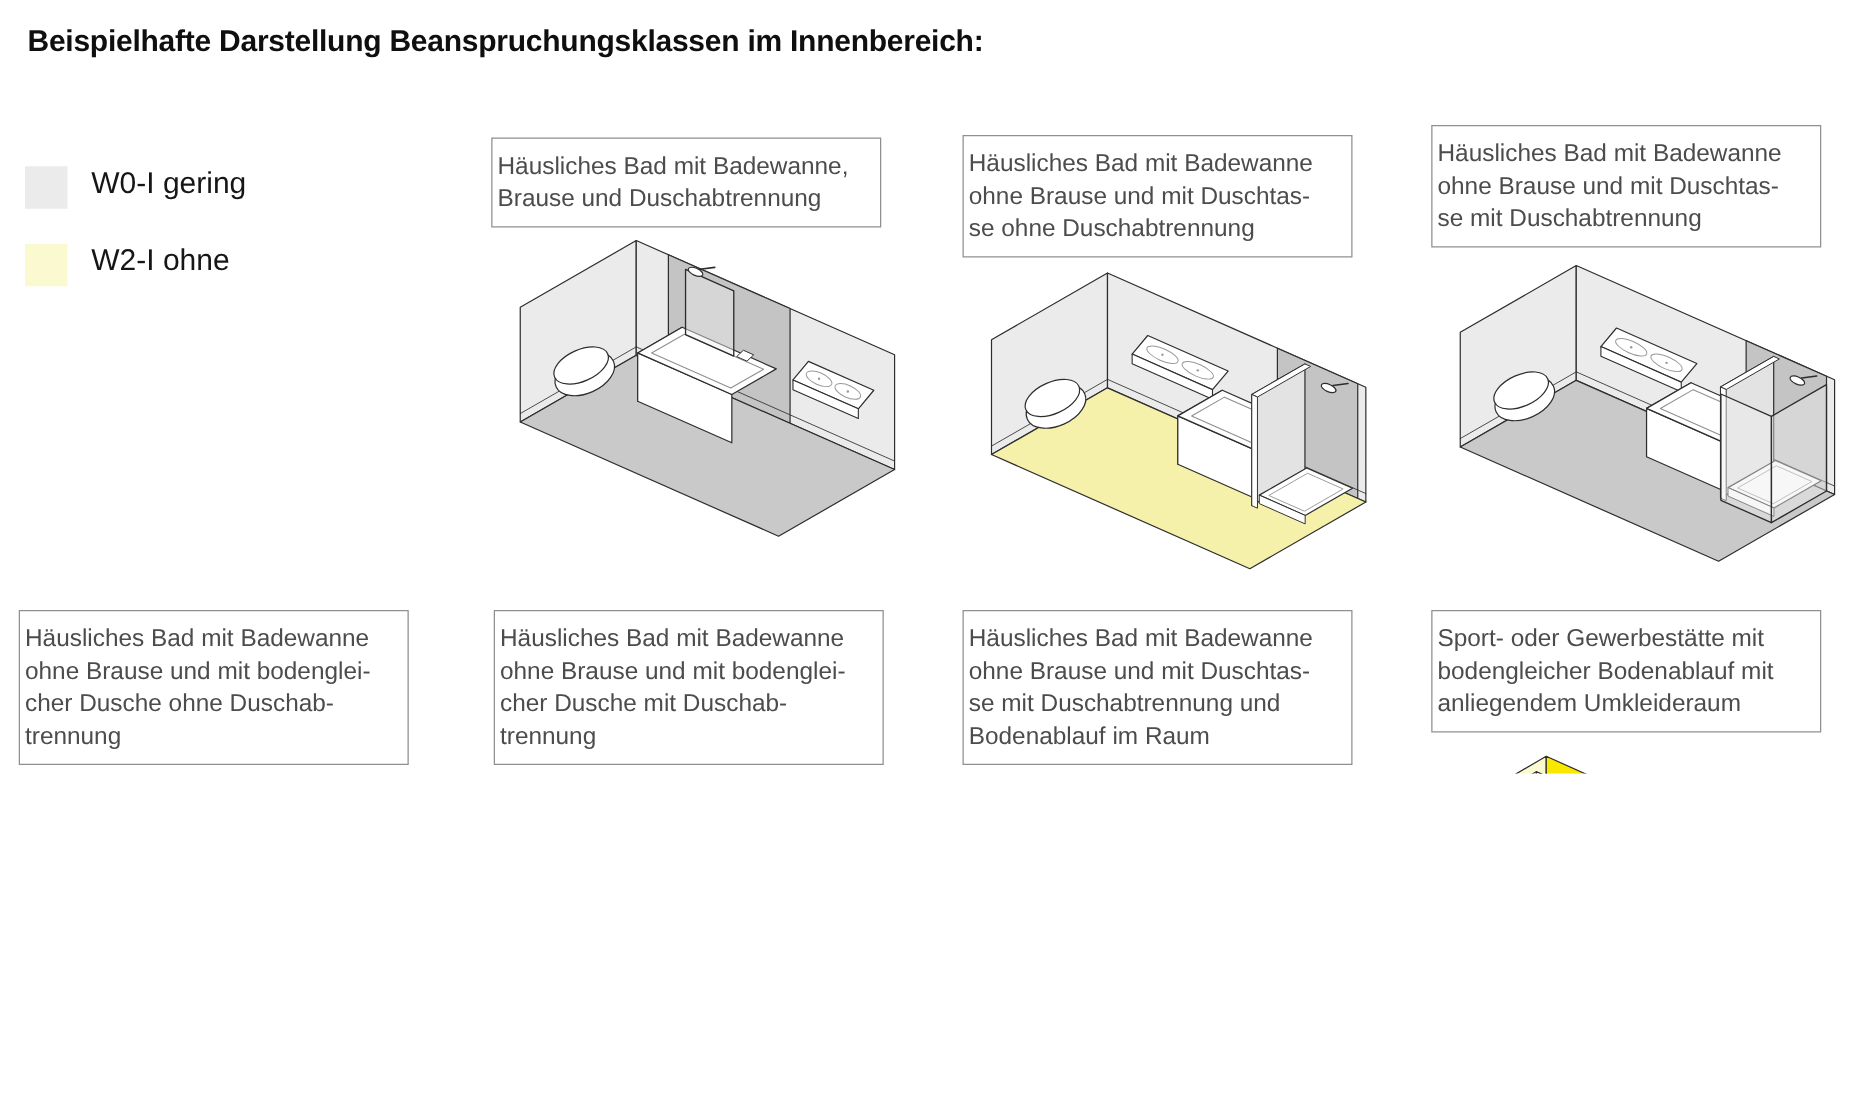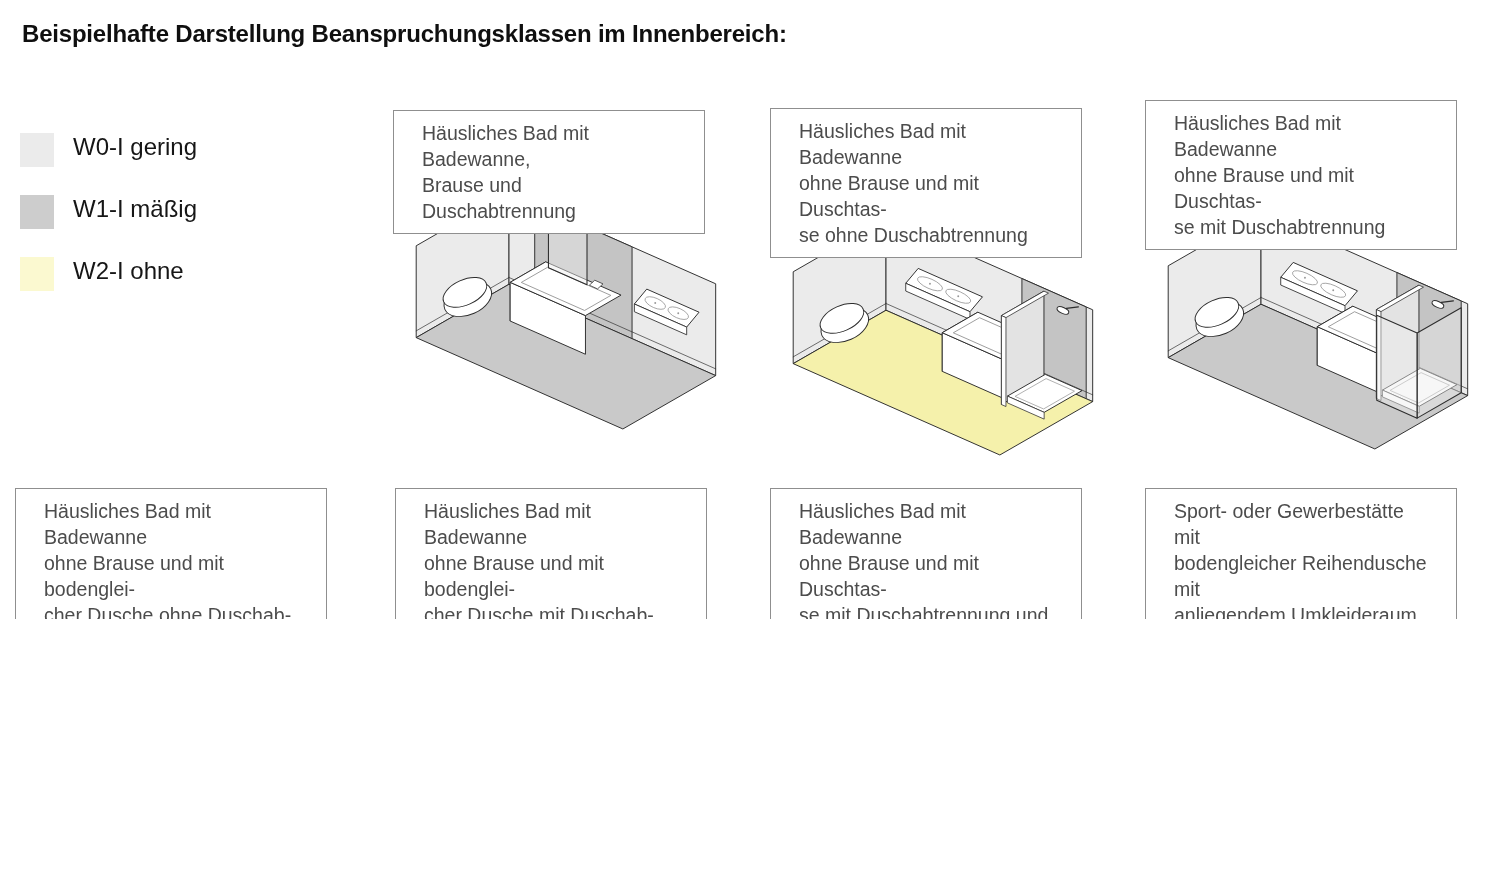--- a/index.html
+++ b/index.html
@@ -6,39 +6,35 @@
   #stage{position:relative;width:1500px;height:619px;background:#ffffff;overflow:hidden;
          font-family:"Liberation Sans",sans-serif;}
   .title{position:absolute;left:22px;top:20px;font-size:24px;font-weight:bold;color:#0f0f0f;
          letter-spacing:-0.2px;}
   .legend{position:absolute;left:20px;top:133px;}
   .legend-item{display:flex;align-items:flex-start;margin-bottom:28px;height:34px;}
   .swatch{width:34px;height:34px;flex:0 0 34px;}
   .legend-label{margin-left:19px;font-size:24px;color:#161616;}
   .cell{position:absolute;width:360px;}
   .cap{position:relative;z-index:2;box-sizing:border-box;width:312px;background:#fff;
-       border:1.5px solid #8f8f8f;padding:9px 28px;font-size:19.5px;line-height:26px;
+       border:1.5px solid #8f8f8f;padding:9px 4px;font-size:19.5px;line-height:26px;
        color:#4c4c4c;white-space:pre-line;}
   .room{position:absolute;left:0;z-index:1;display:block;}
 </style>
 </head>
 <body>
 
 <div id="stage">
 
   <div class="title">Beispielhafte Darstellung Beanspruchungsklassen im Innenbereich:</div>
 
   <div class="legend">
     <div class="legend-item">
       <span class="swatch" style="background: rgb(235, 235, 235);"></span>
       <span class="legend-label">W0-I gering</span>
-    </div>
-    <div class="legend-item">
-      <span class="swatch" style="background: rgb(205, 205, 205);"></span>
-      <span class="legend-label">W1-I mäßig</span>
     </div>
     <div class="legend-item">
       <span class="swatch" style="background: rgb(251, 249, 208);"></span>
       <span class="legend-label">W2-I ohne</span>
     </div>
   </div>
 
   <figure class="cell" style="left:393px;top:110px;margin:0">
     <figcaption class="cap">Häusliches Bad mit Badewanne,
 Brause und Duschabtrennung</figcaption>
@@ -252,21 +248,21 @@
         <polygon points="143.2,176.2 151.2,171.7 159.2,176.2 151.2,180.7" fill="#2d2d2d" stroke="#2d2d2d" stroke-width="0.5" stroke-linejoin="round"></polygon>
         <line x1="306.6" y1="110.0" x2="319.0" y2="108.4" stroke="#2d2d2d" stroke-width="1.3" stroke-linecap="round"></line>
         <ellipse cx="0" cy="0" rx="6.5" ry="3" transform="translate(303.0 112.2) rotate(24)" fill="#fff" stroke="#2d2d2d" stroke-width="1"></ellipse>
         <polygon points="327.1,115.6 281.5,141.8 281.5,229.8 327.1,203.6" fill="rgba(238,238,238,0.45)" stroke="#2d2d2d" stroke-width="1.1" stroke-linejoin="round"></polygon>
         <polygon points="239.7,123.3 281.5,141.8 281.5,229.8 239.7,211.3" fill="rgba(238,238,238,0.45)" stroke="#2d2d2d" stroke-width="1.1" stroke-linejoin="round"></polygon>
       </svg>
   </figure>
 
   <figure class="cell" style="left:1145px;top:488px;margin:0">
     <figcaption class="cap">Sport- oder Gewerbestätte mit
-bodengleicher Reihendusche mit
+bodengleicher Bodenablauf mit
 anliegendem Umkleideraum</figcaption>
     <svg class="room" style="top:90px" width="348" height="275" viewBox="0 0 360 285">
         <polygon points="63.8,46.2 95.0,28.0 95.0,128.0 63.8,146.2" fill="#fbf9d0" stroke="#2d2d2d" stroke-width="1" stroke-linejoin="round"></polygon>
         <polygon points="95.0,28.0 320.4,129.2 320.4,229.2 95.0,128.0" fill="#f9e700" stroke="#2d2d2d" stroke-width="1" stroke-linejoin="round"></polygon>
         <polygon points="95.0,128.0 320.4,229.2 238.4,277.2 13.0,176.0" fill="#f5f1ab" stroke="#2d2d2d" stroke-width="1" stroke-linejoin="round"></polygon>
         <polygon points="95.0,128.0 320.4,229.2 272.8,257.0 74.0,152.5 62.2,147.2" fill="#f9e700" stroke="#2d2d2d" stroke-width="1" stroke-linejoin="round"></polygon>
         <polygon points="142.0,77.1 165.6,87.7 165.6,159.7 142.0,149.1" fill="none" stroke="#fff" stroke-width="2" stroke-linejoin="round"></polygon>
         <line x1="117.2" y1="141.4" x2="315.2" y2="230.2" stroke="#2d2d2d" stroke-width="1" stroke-linecap="round"></line>
         <line x1="114.3" y1="143.0" x2="312.3" y2="231.9" stroke="#2d2d2d" stroke-width="1" stroke-linecap="round"></line>
         <line x1="111.5" y1="144.7" x2="309.4" y2="233.6" stroke="#2d2d2d" stroke-width="1" stroke-linecap="round"></line>

